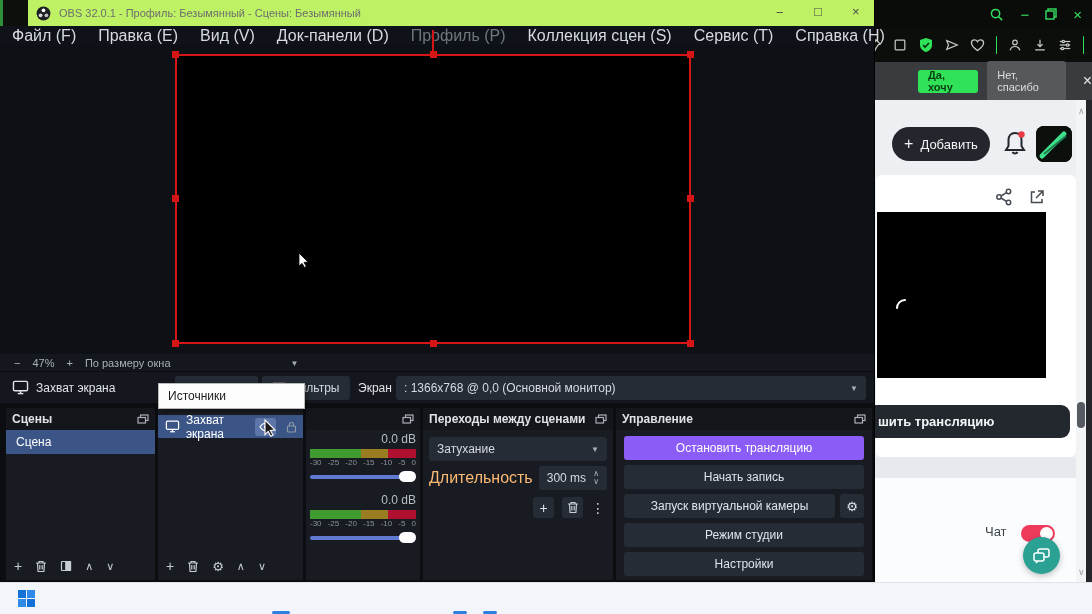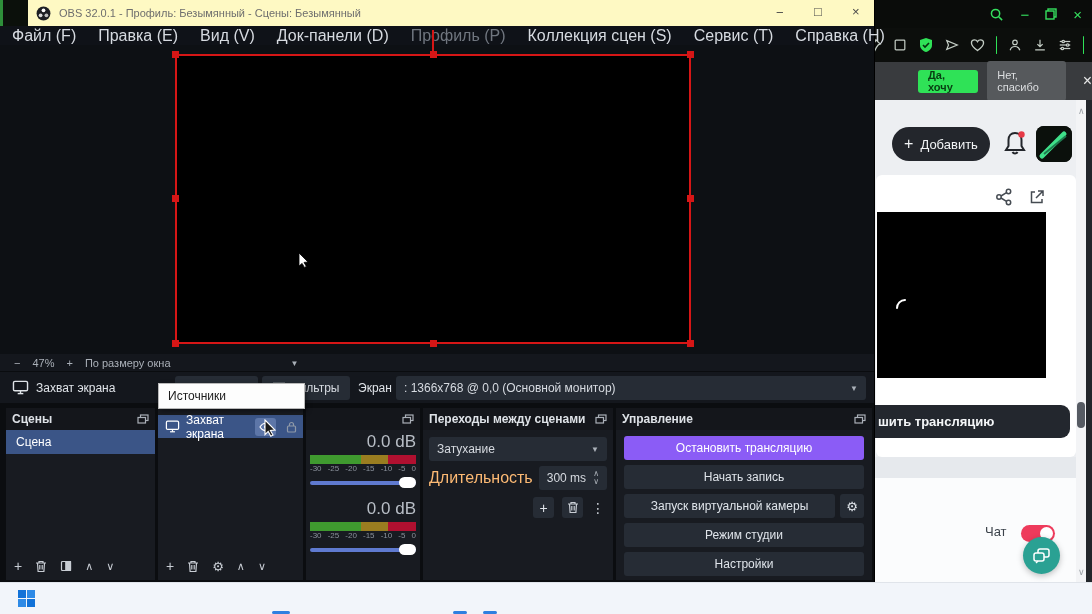--- a/index.html
+++ b/index.html
@@ -36,21 +36,21 @@
   .fab{left:1023px;top:537px;width:37px;height:37px;border-radius:50%;background:#2aa193;
     display:flex;align-items:center;justify-content:center;box-shadow:0 2px 6px rgba(0,0,0,.25);}
   .br-scroll{left:1076px;top:100px;width:10px;height:482px;background:#f3f4f6;}
   .br-edge{left:1086px;top:100px;width:6px;height:482px;background:#23262b;}
   .scroll-thumb{left:1077px;top:402px;width:8px;height:26px;background:#565b63;border-radius:4px;}
   .scroll-ar{color:#9aa0a6;font-size:9px;line-height:1;}
 
   
   .obs-win{left:0;top:0;width:874px;height:582px;background:#0d1014;border-right:1px solid #000;}
   .desk-strip{left:0;top:0;width:28px;height:26px;background:#0b100b;border-left:3px solid #2e8f3a;}
-  .titlebar{left:28px;top:0;width:846px;height:26px;background:#fef9c3;}
+  .titlebar{left:28px;top:0;width:846px;height:26px;background:#bef264;}
   .tb-title{color:#6e6e6e;font-size:11px;}
   .tb-ctrl{color:#4a4a4a;font-size:13px;line-height:1;}
   .menubar{left:0;top:26px;width:874px;height:19px;background:#0f1218;display:flex;align-items:center;
     gap:22px;padding-left:12px;box-sizing:border-box;}
   .menu-item{color:#d6dae0;font-size:16px;white-space:nowrap;}
   .menu-item.dim{color:#70767f;}
   .preview{left:0;top:45px;width:874px;height:309px;background:#0d1014;}
   .canvas{left:175px;top:54px;width:516px;height:290px;background:#000;border:2px solid #d61616;box-sizing:border-box;}
   .handle{width:7px;height:7px;background:#d61616;}
   .stem{left:432px;top:30px;width:2px;height:26px;background:#d61616;}
@@ -64,21 +64,21 @@
   .panelwrap{left:0;top:403px;width:874px;height:179px;background:#0b0d10;}
   .panel{background:#181b21;}
   .panel-h{height:22px;background:#14161b;display:flex;align-items:center;justify-content:space-between;
     padding:0 6px;box-sizing:border-box;}
   .panel-h .t{color:#dee2e7;font-size:12px;font-weight:bold;}
   .dock-ic{color:#aab0b8;}
   .sel-item{background:#3b5587;color:#fff;font-size:12px;display:flex;align-items:center;}
   .ptoolbar{position:absolute;bottom:2px;left:0;right:0;height:24px;display:flex;align-items:center;
     gap:13px;padding-left:8px;color:#c8cdd4;}
   .ptool{font-size:14px;line-height:1;display:flex;align-items:center;}
-  .meter-db{color:#b8bec6;font-size:17px;text-align:right;}
+  .meter-db{color:#b8bec6;font-size:12px;text-align:right;}
   .meter-bar{height:9px;display:flex;}
   .meter-bar .g{background:#3f9a2f;width:48%;}
   .meter-bar .y{background:#9a7d20;width:26%;}
   .meter-bar .r{background:#b01030;width:26%;}
   .ticks{display:flex;justify-content:space-between;color:#8a919b;font-size:8px;}
   .sl-track{height:4px;background:#5f7ad0;border-radius:2px;position:relative;}
   .sl-knob{position:absolute;right:0;top:-4px;width:17px;height:11px;background:#fff;border-radius:6px;}
   .ctrl-btn{background:#262c35;border-radius:3px;color:#dfe4ea;font-size:12px;display:flex;
     align-items:center;justify-content:center;}
   .ctrl-btn.blue{background:#8b5cf6;color:#fff;}

